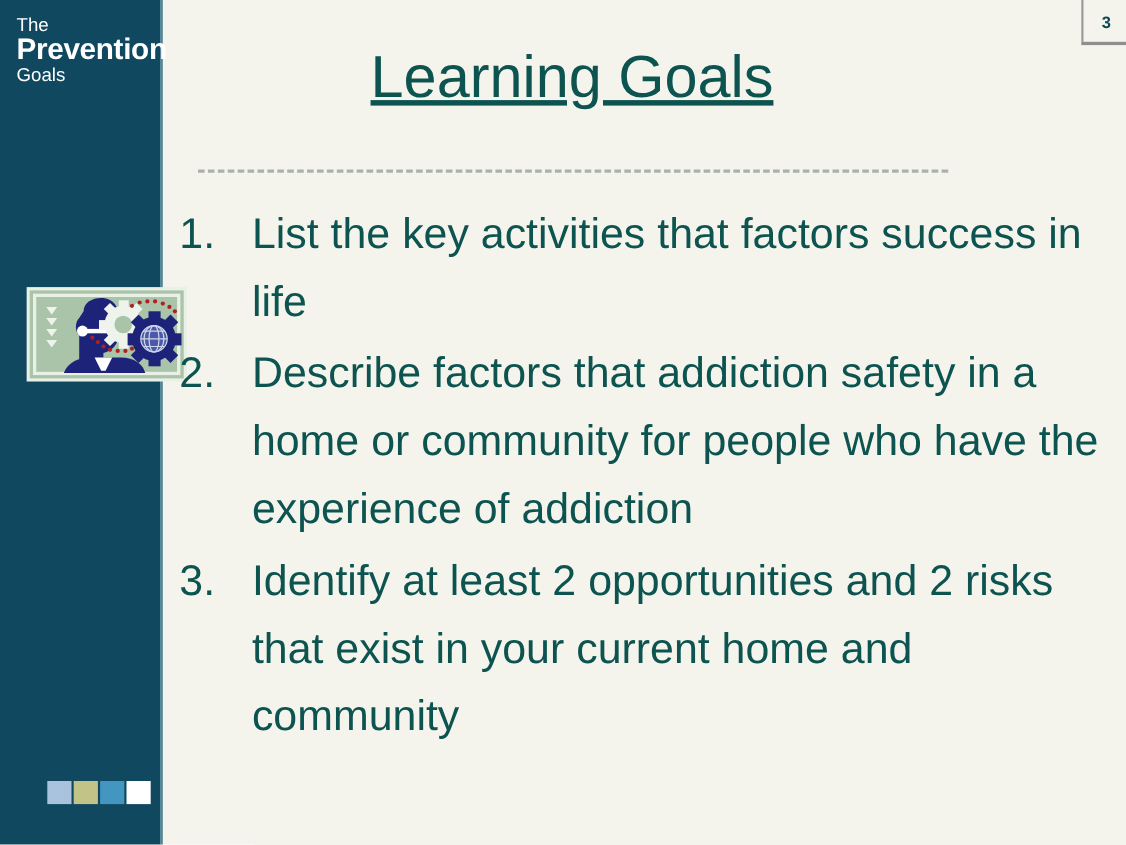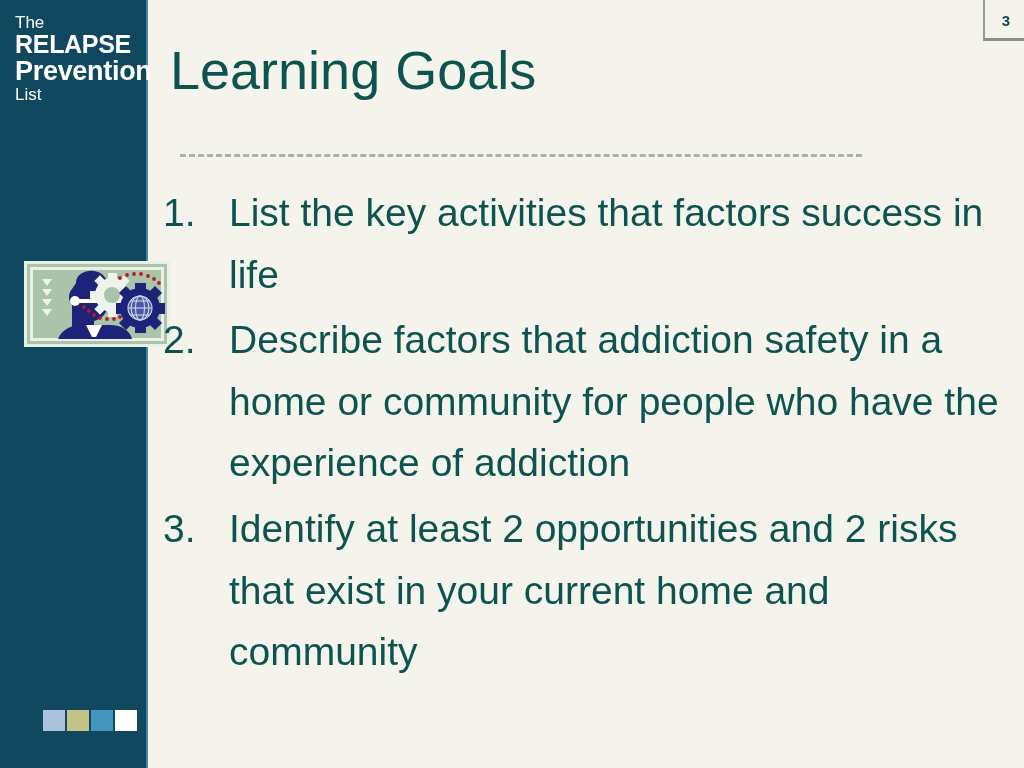--- a/index.html
+++ b/index.html
@@ -115,25 +115,27 @@
     height: 3px;
     background: #8e8e8e;
   }
 
   
   #title {
     position: absolute;
     left: 170px;
     top: 42px;
     width: 700px;
+    text-align: center;
     font-size: 54px;
     font-weight: 400;
     color: #0d5450;
     letter-spacing: 0px;
     line-height: 1.05;
+    text-decoration: underline;
   }
 
   
   #divider {
     position: absolute;
     left: 180px;
     top: 154px;
     width: 682px;
     height: 0;
     border-top: 3px dashed #a8b2ab;
@@ -167,23 +169,22 @@
 </head>
 <body>
 
 <div id="slide">
 
   <div id="sidebar"></div>
   <div id="sidebar-edge"></div>
 
   <div id="brand">
     <div class="brand-the">The</div>
-    <div class="brand-relapse">RELAPSE</div>
     <div class="brand-prevention">Prevention</div>
-    <div class="brand-plan">List</div>
+    <div class="brand-plan">Goals</div>
   </div>
 
   <div id="concept-icon">
     <svg width="146" height="86" viewBox="0 0 146 86" xmlns="http://www.w3.org/2000/svg">
 
       <rect x="0" y="0" width="146" height="86" fill="#e9f0e6"></rect>
       <rect x="3" y="3" width="140" height="80" fill="#a9c4a8"></rect>
       <rect x="6" y="6" width="134" height="74" fill="#e9f0e6"></rect>
       <rect x="9" y="9" width="128" height="68" fill="#a9c4a8"></rect>
 

